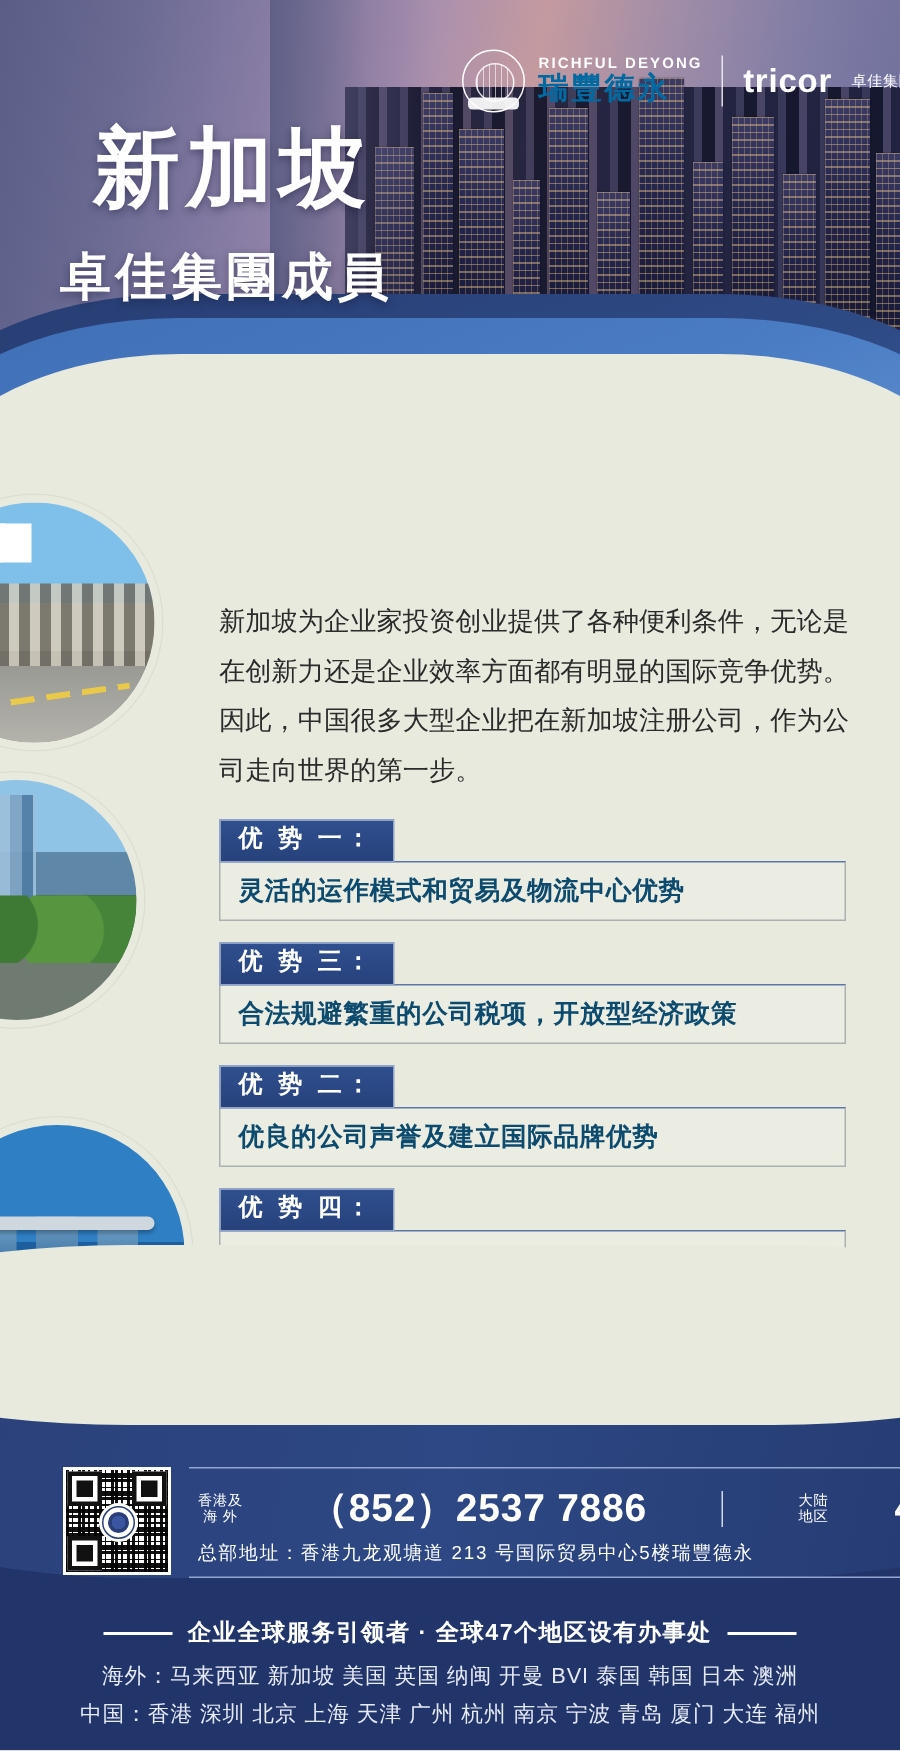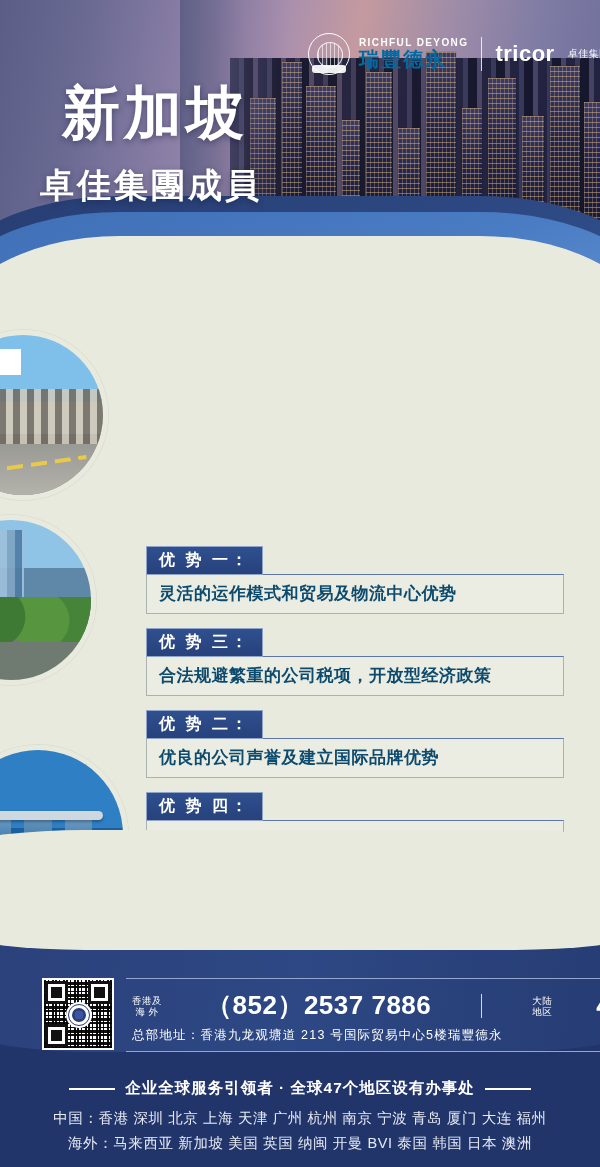--- a/index.html
+++ b/index.html
@@ -564,20 +564,21 @@
   </div>
   <div class="photo photo-3">
     <div class="ph3-bg"></div>
     <div class="mbs-tower" style="left:18%;width:16%;height:30%;"></div>
     <div class="mbs-tower" style="left:42%;width:16%;height:32%;"></div>
     <div class="mbs-tower" style="left:66%;width:16%;height:29%;"></div>
     <div class="mbs-deck"></div>
     <div class="mbs-water"></div>
   </div>
 
+  <div class="intro">新加坡为企业家投资创业提供了各种便利条件，无论是在创新力还是企业效率方面都有明显的国际竞争优势。因此，中国很多大型企业把在新加坡注册公司，作为公司走向世界的第一步。</div>
 
   <div class="adv-list">
     <div class="adv">
       <div class="adv-tab">优 势 一：</div>
       <div class="adv-body">灵活的运作模式和贸易及物流中心优势</div>
     </div>
     <div class="adv">
       <div class="adv-tab">优 势 三：</div>
       <div class="adv-body">合法规避繁重的公司税项，开放型经济政策</div>
     </div>
@@ -626,17 +627,17 @@
     </div>
   </div>
 
   <div class="tagline">
     <span class="rule"></span>
     <span>企业全球服务引领者 · 全球47个地区设有办事处</span>
     <span class="rule"></span>
   </div>
 
   <div class="regions">
+    <div>海外：马来西亚 新加坡 美国 英国 纳闽 开曼 BVI 泰国 韩国 日本 澳洲</div>
     <div>中国：香港 深圳 北京 上海 天津 广州 杭州 南京 宁波 青岛 厦门 大连 福州</div>
-    <div>海外：马来西亚 新加坡 美国 英国 纳闽 开曼 BVI 泰国 韩国 日本 澳洲</div>
   </div>
 
 </div>
 
 </body></html>

